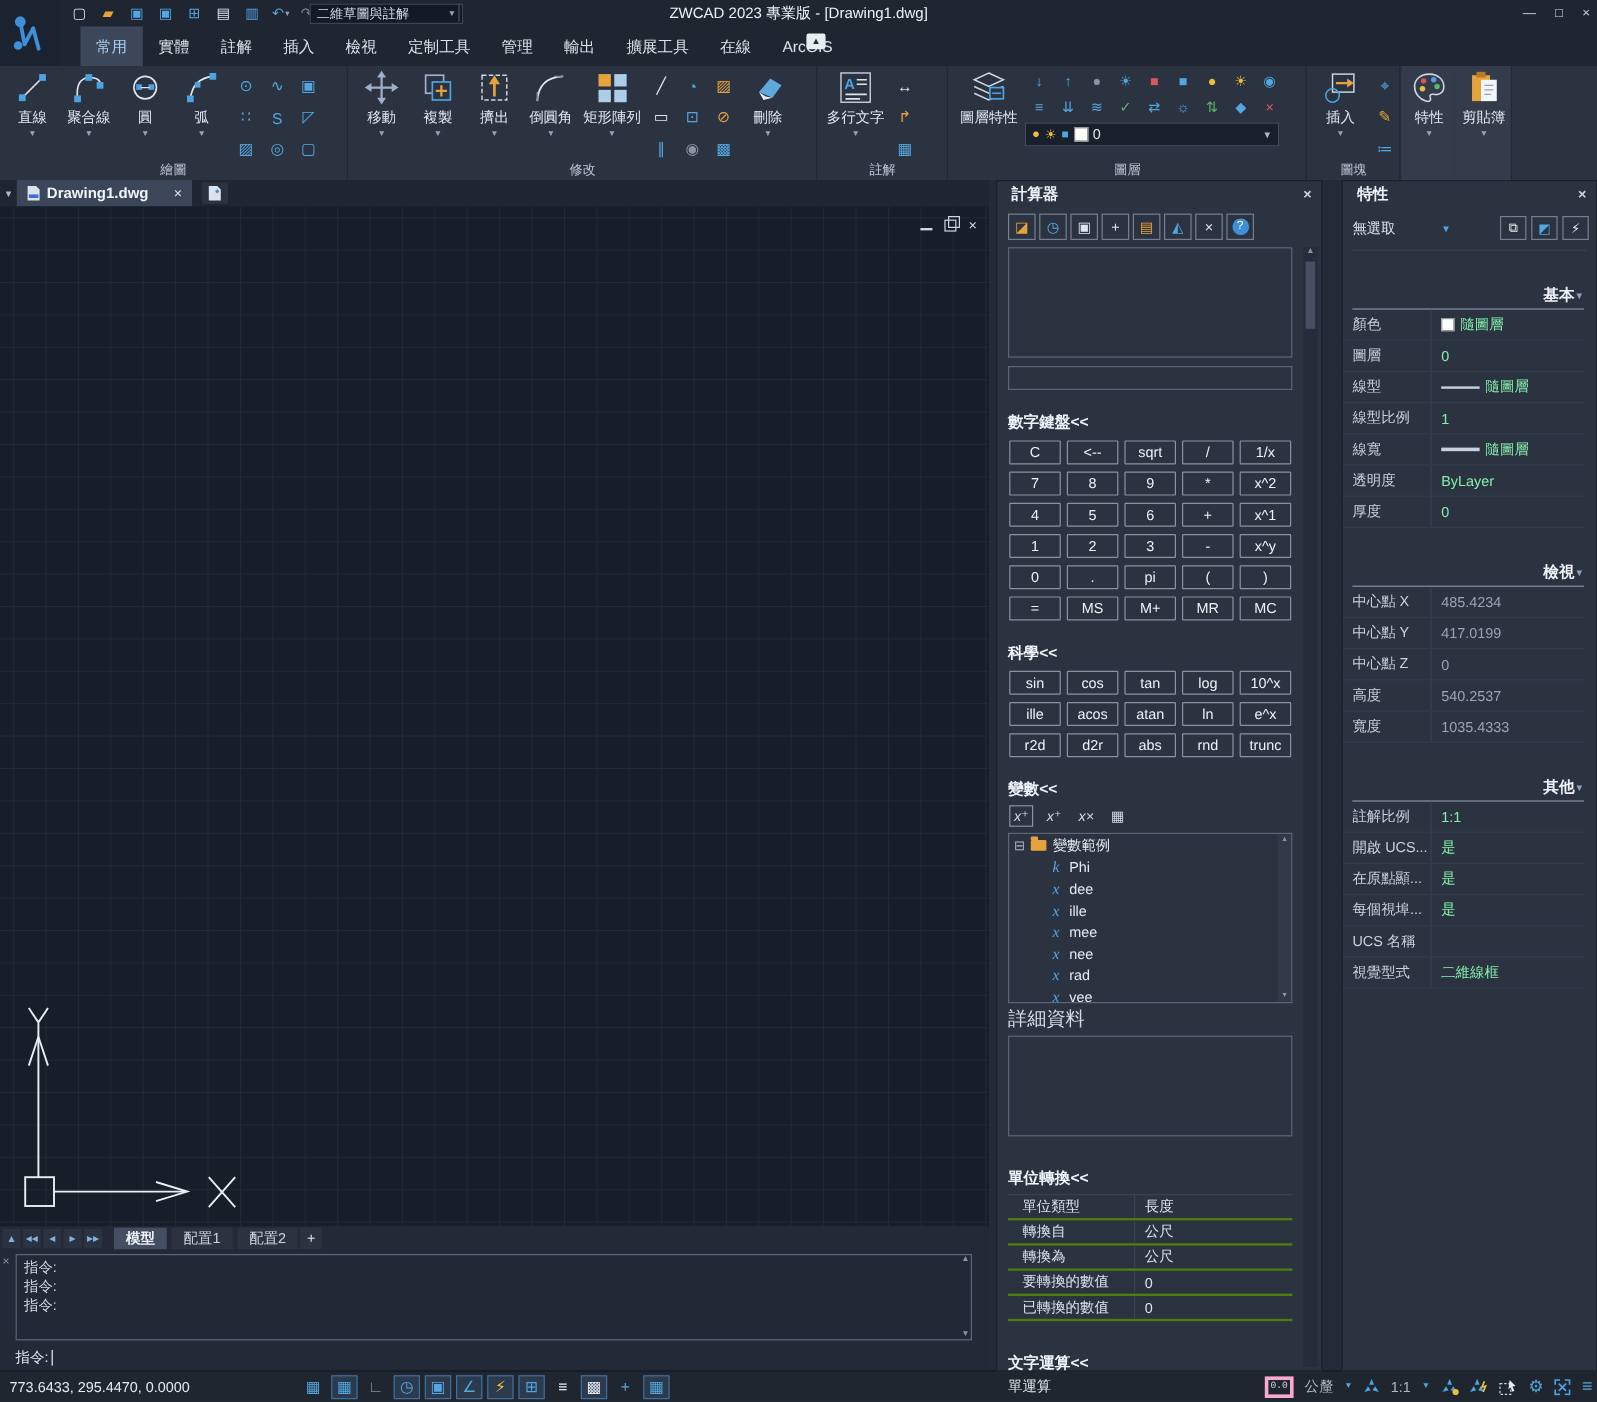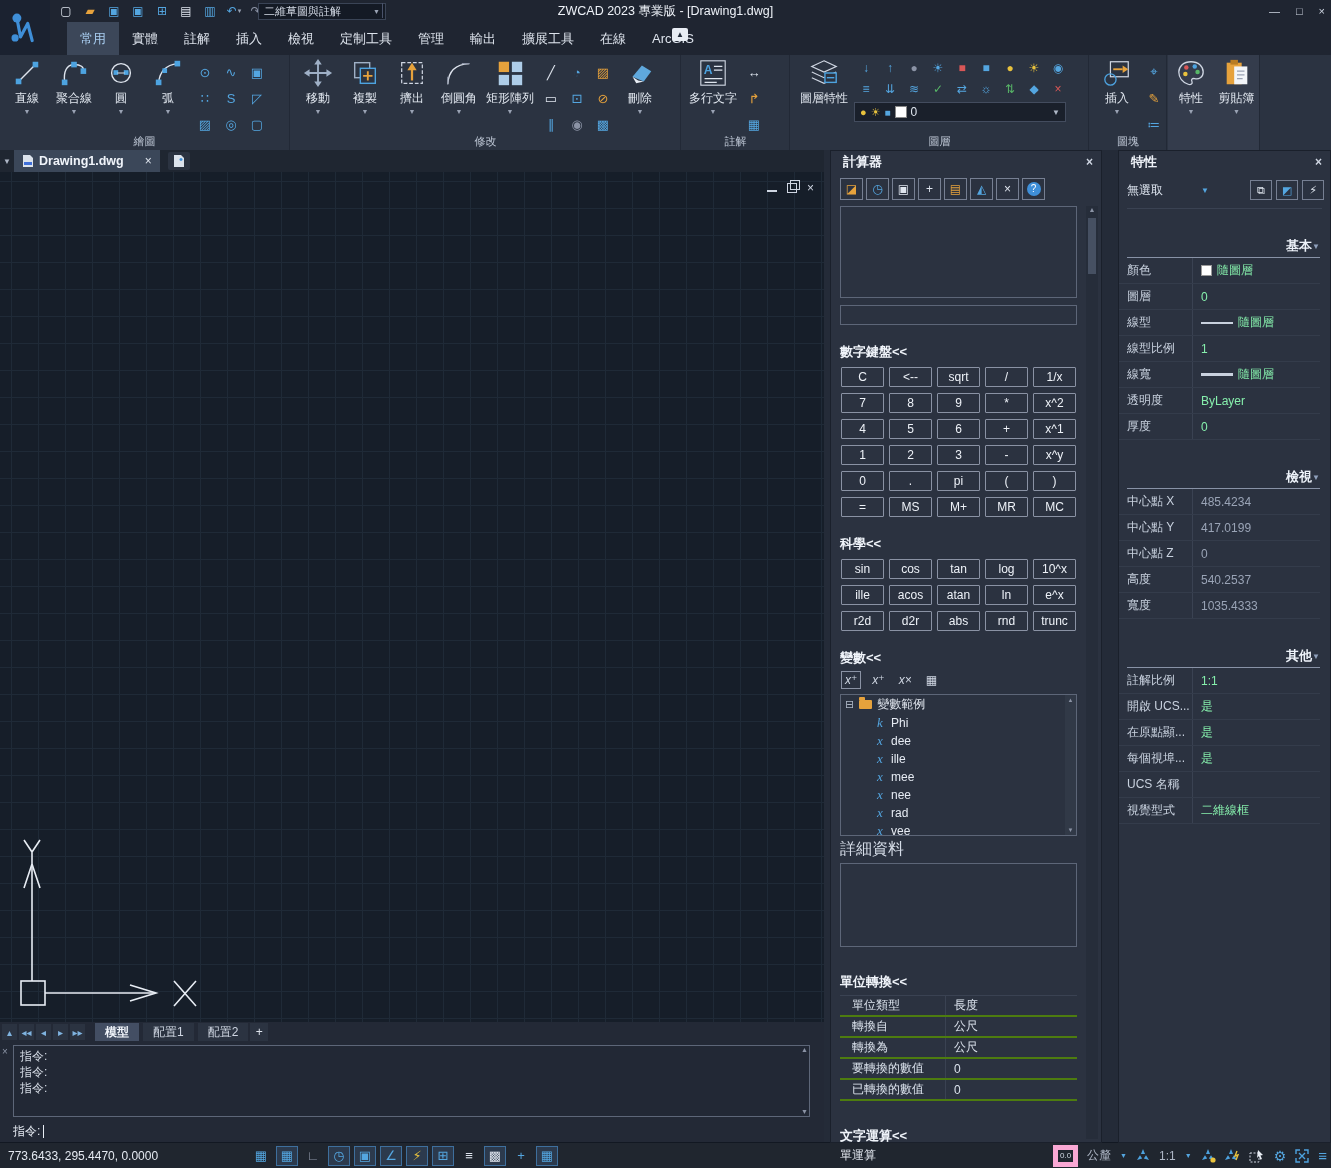--- a/index.html
+++ b/index.html
@@ -77,21 +77,21 @@
   .cmd-input{position:absolute;left:13px;top:80px;width:797px;height:18px;display:flex;align-items:center;color:#e4e9f1;}
   .cursor-bar{display:inline-block;width:1px;height:13px;background:#e8edf4;margin-left:3px;}
   
   .statusbar{left:0;top:1142px;width:1331px;height:26px;background:#20262f;border-top:1px solid #121822;display:flex;align-items:center;box-sizing:border-box;}
   .coords{position:absolute;left:8px;font-size:12px;color:#e4e9f1;}
   .stoggles{position:absolute;left:250px;display:flex;gap:4px;align-items:center;}
   .stog{width:22px;height:20px;display:flex;align-items:center;justify-content:center;font-size:13px;box-sizing:border-box;}
   .stog b{font-weight:normal;font-style:normal;}
   .stog.active{border:1px solid #3e6f9d;background:#2c3a4d;}
   .sright{position:absolute;right:4px;display:flex;align-items:center;gap:9px;color:#9aa3b4;}
-  .dynfmt{border:5px solid #f9a8d4;color:#cfd6e2;font-size:8px;padding:0 2px;height:12px;line-height:12px;}
+  .dynfmt{border:3px solid #f9a8d4;color:#cfd6e2;font-size:8px;padding:0 2px;height:12px;line-height:12px;font-family:Liberation Mono, monospace;}
   .sunit,.sscale{font-size:12px;color:#aeb7c6;}
   .scaret{font-size:7px;color:#54a6e0;}
   .sgear{color:#54a6e0;font-size:14px;}
   .smenu{color:#54a6e0;font-size:15px;font-weight:bold;}
   
   .palette{background:#2b3240;border:1px solid #1a202b;box-sizing:border-box;}
   .pal-title{height:22px;display:flex;align-items:center;justify-content:space-between;padding:0 8px 0 12px;font-size:13px;color:#eef2f8;font-weight:bold;}
   .pal-title .close{color:#cfd6e2;font-size:12px;}
   
   .calc{left:830px;top:150px;width:272px;height:993px;}

